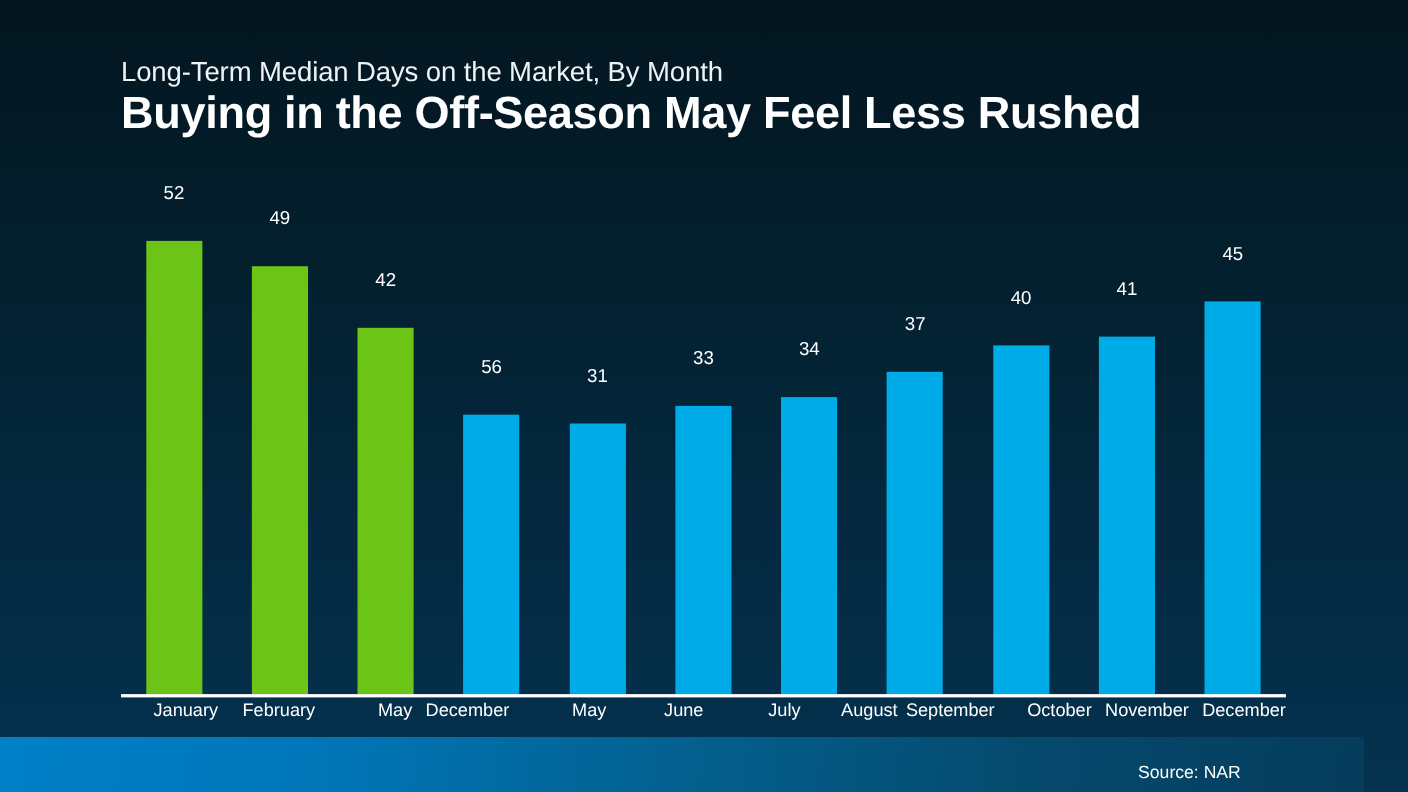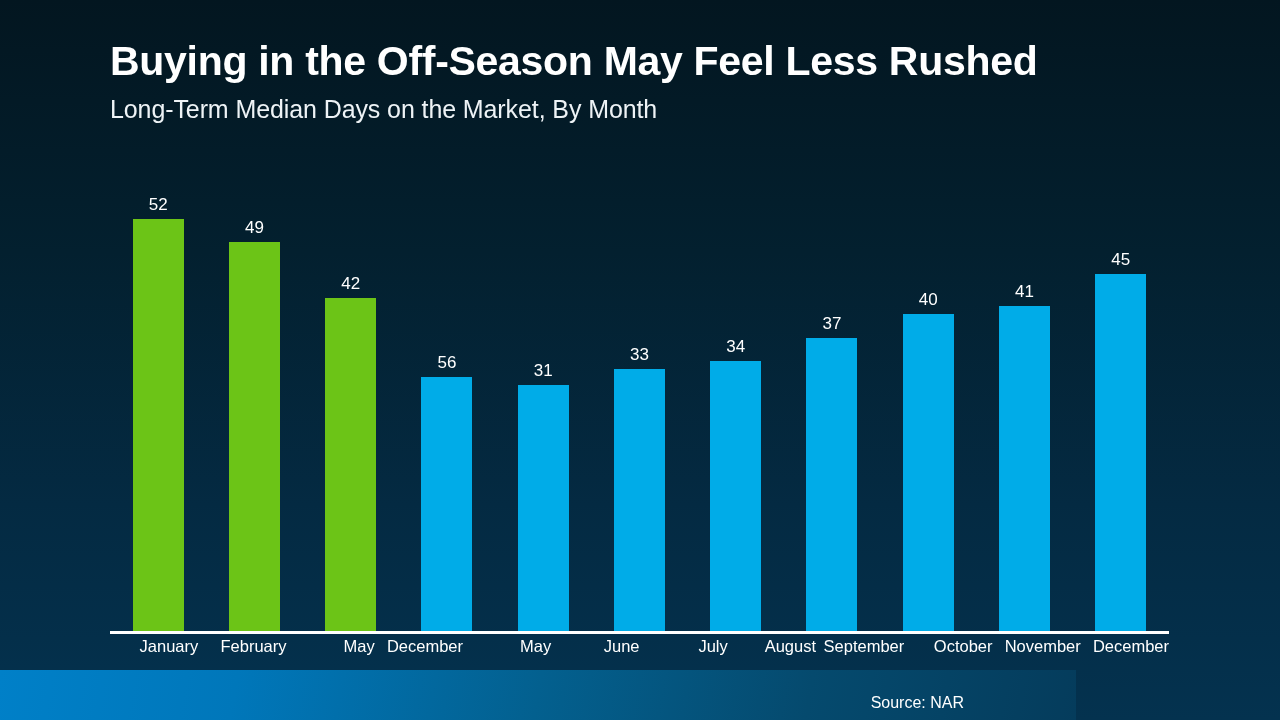--- a/index.html
+++ b/index.html
@@ -72,20 +72,21 @@
     align-items: flex-end;
   }
   .bar-slot {
     flex: 1 1 0;
     height: 100%;
     position: relative;
     display: flex;
     flex-direction: column;
     justify-content: flex-end;
     align-items: center;
+    gap: 29px;
   }
   .bar-value {
     font-size: 17px;
     color: #ffffff;
     margin-bottom: 6px;
     line-height: 1;
     text-align: center;
   }
   .bar-rect {
     width: 51px;
@@ -106,42 +107,42 @@
     font-size: 16.5px;
     color: #ffffff;
     white-space: nowrap;
   }
 
   
   #footer {
     position: absolute;
     left: 0;
     top: 670px;
-    width: 1076px;
+    width: 1240px;
     height: 50px;
     background: linear-gradient(100deg, #0080c8 0%, #0077ba 22%, #03608f 50%, #054a6e 75%, #053c5c 100%);
     text-align: center;
   }
   #source-text {
     position: absolute;
     right: 112px;
     top: 24px;
     font-size: 16px;
     color: #ffffff;
     white-space: nowrap;
   }
 </style>
 </head>
 <body>
 
 <div id="slide">
 
   <div id="header">
+    <div id="chart-subtitle">Long-Term Median Days on the Market, By Month</div>
     <div id="chart-title">Buying in the Off-Season May Feel Less Rushed</div>
-    <div id="chart-subtitle">Long-Term Median Days on the Market, By Month</div>
   </div>
 
   <div id="plot">
     <div id="bars">
         <div class="bar-slot">
           <div class="bar-value">52</div>
           <div class="bar-rect" style="height: 412.475px; background: rgb(108, 196, 23);"></div>
         </div>
         <div class="bar-slot">
           <div class="bar-value">49</div>

